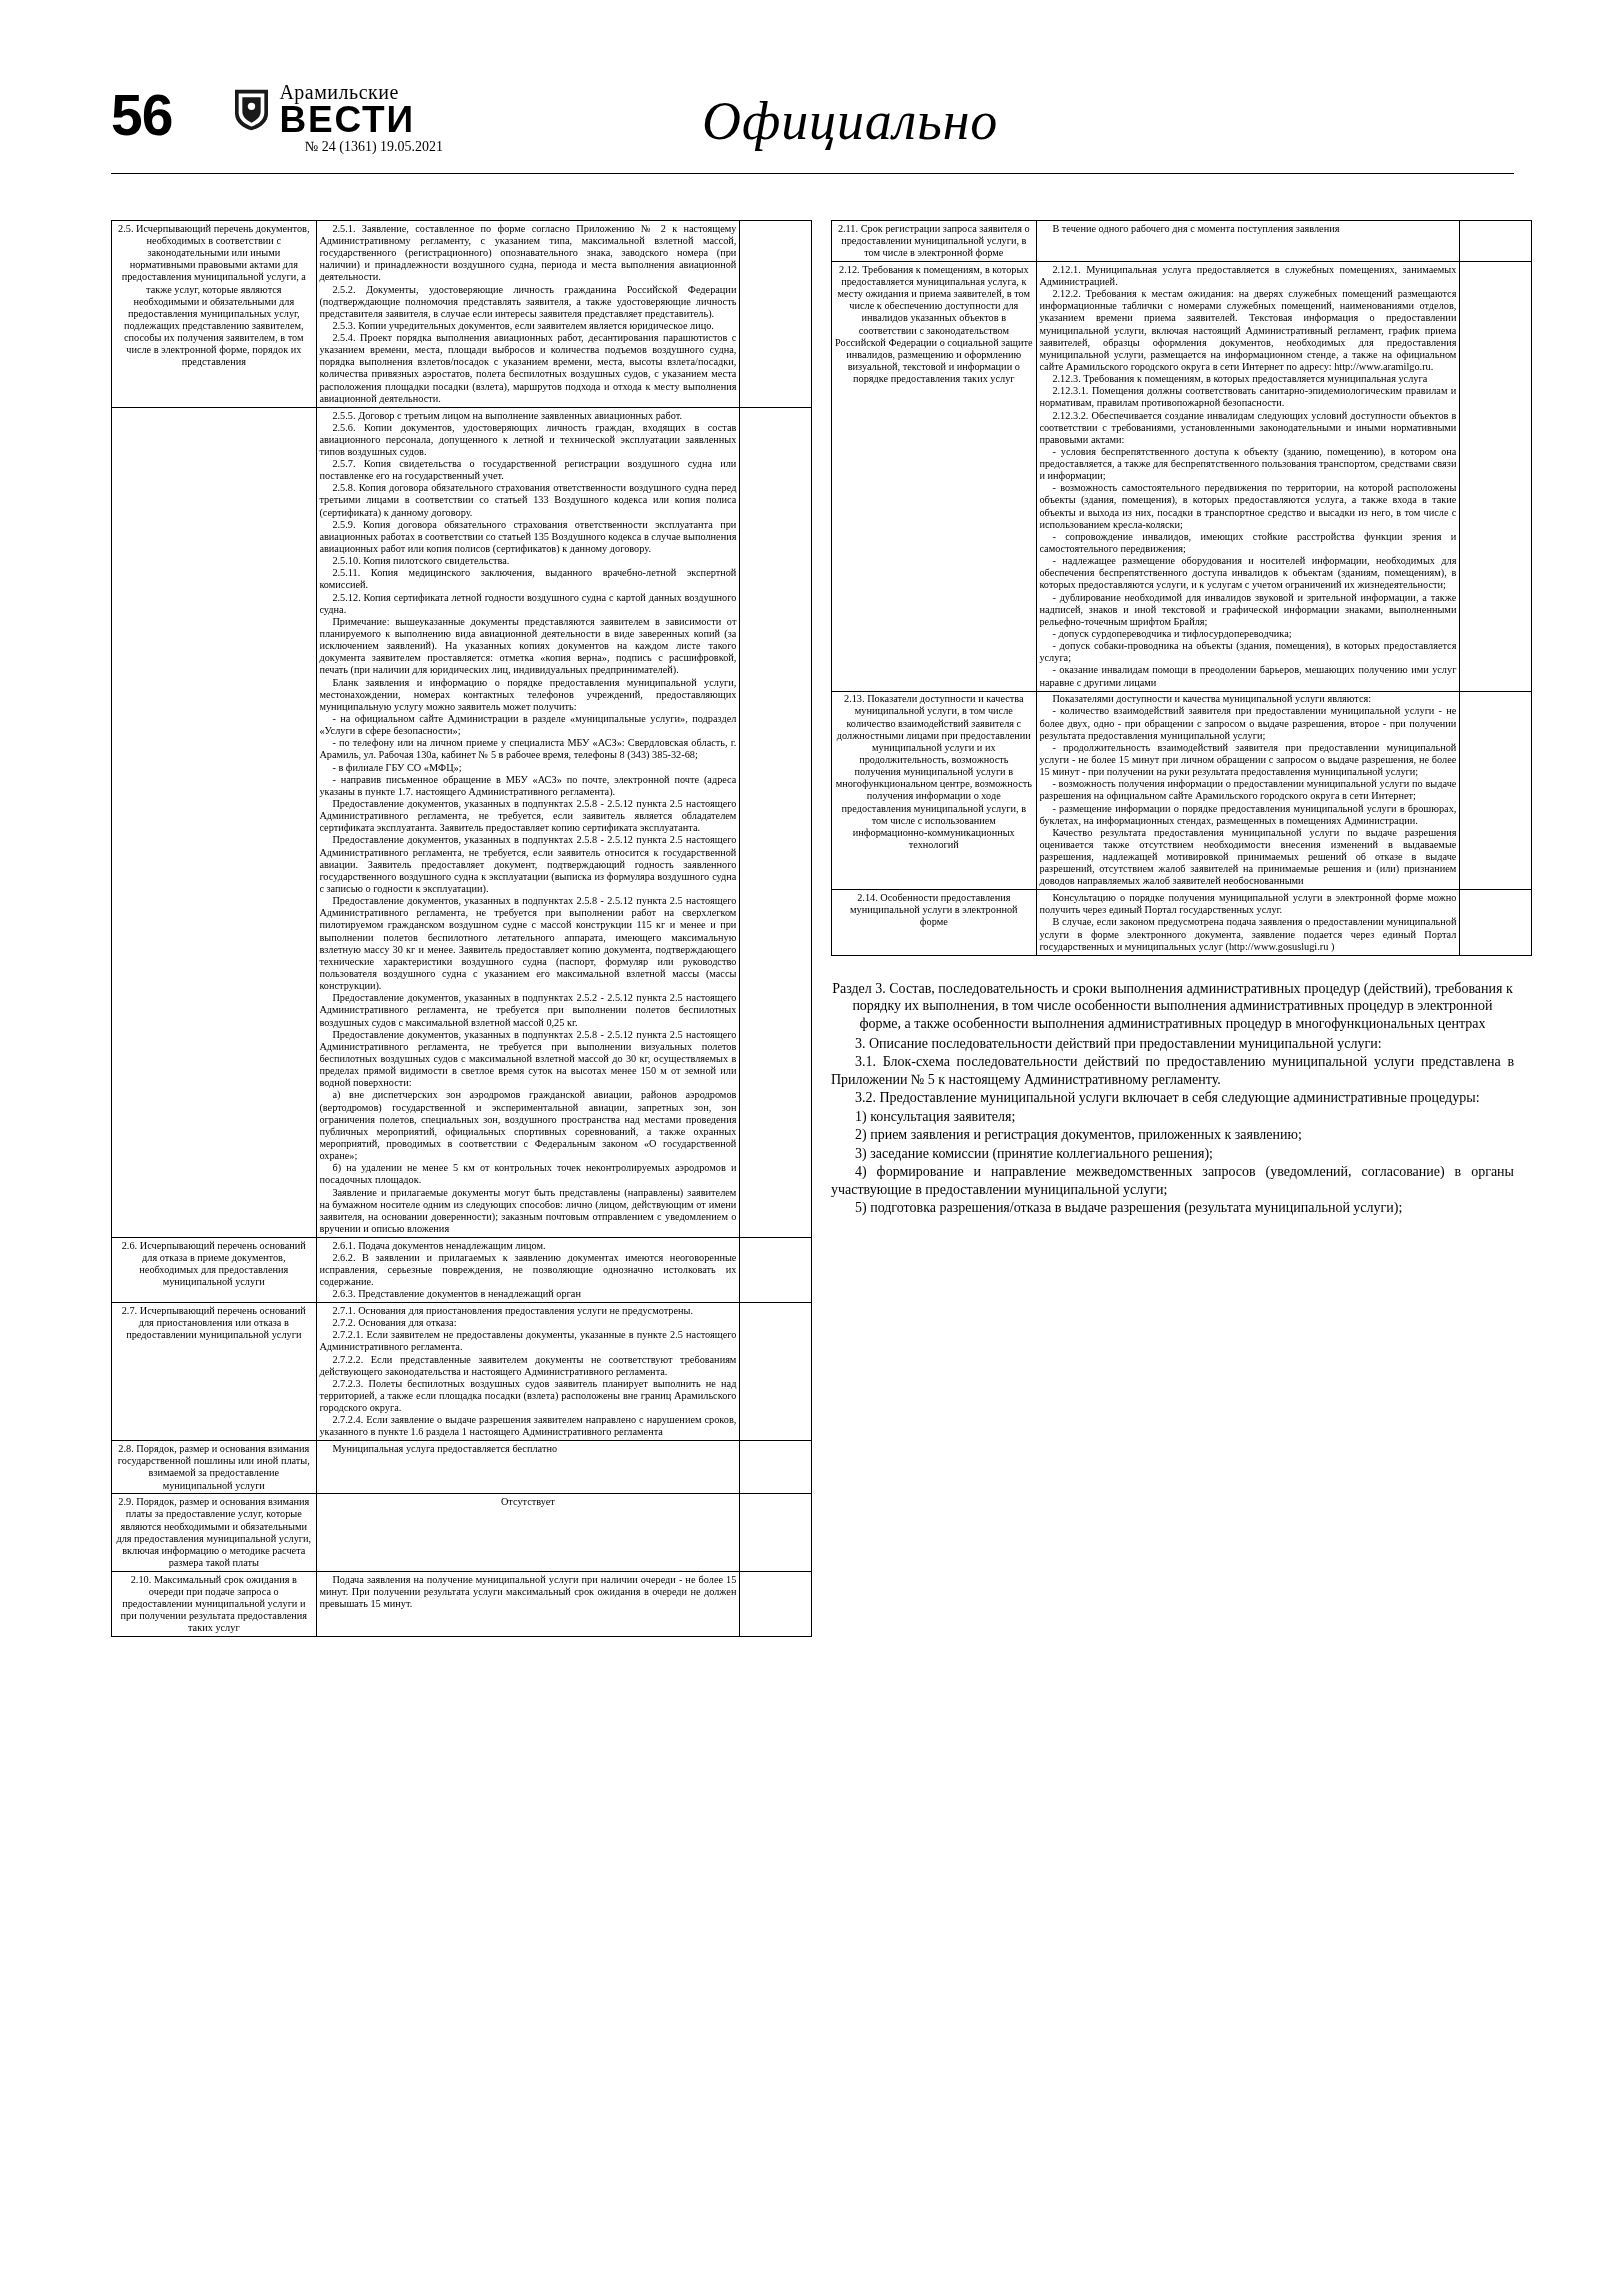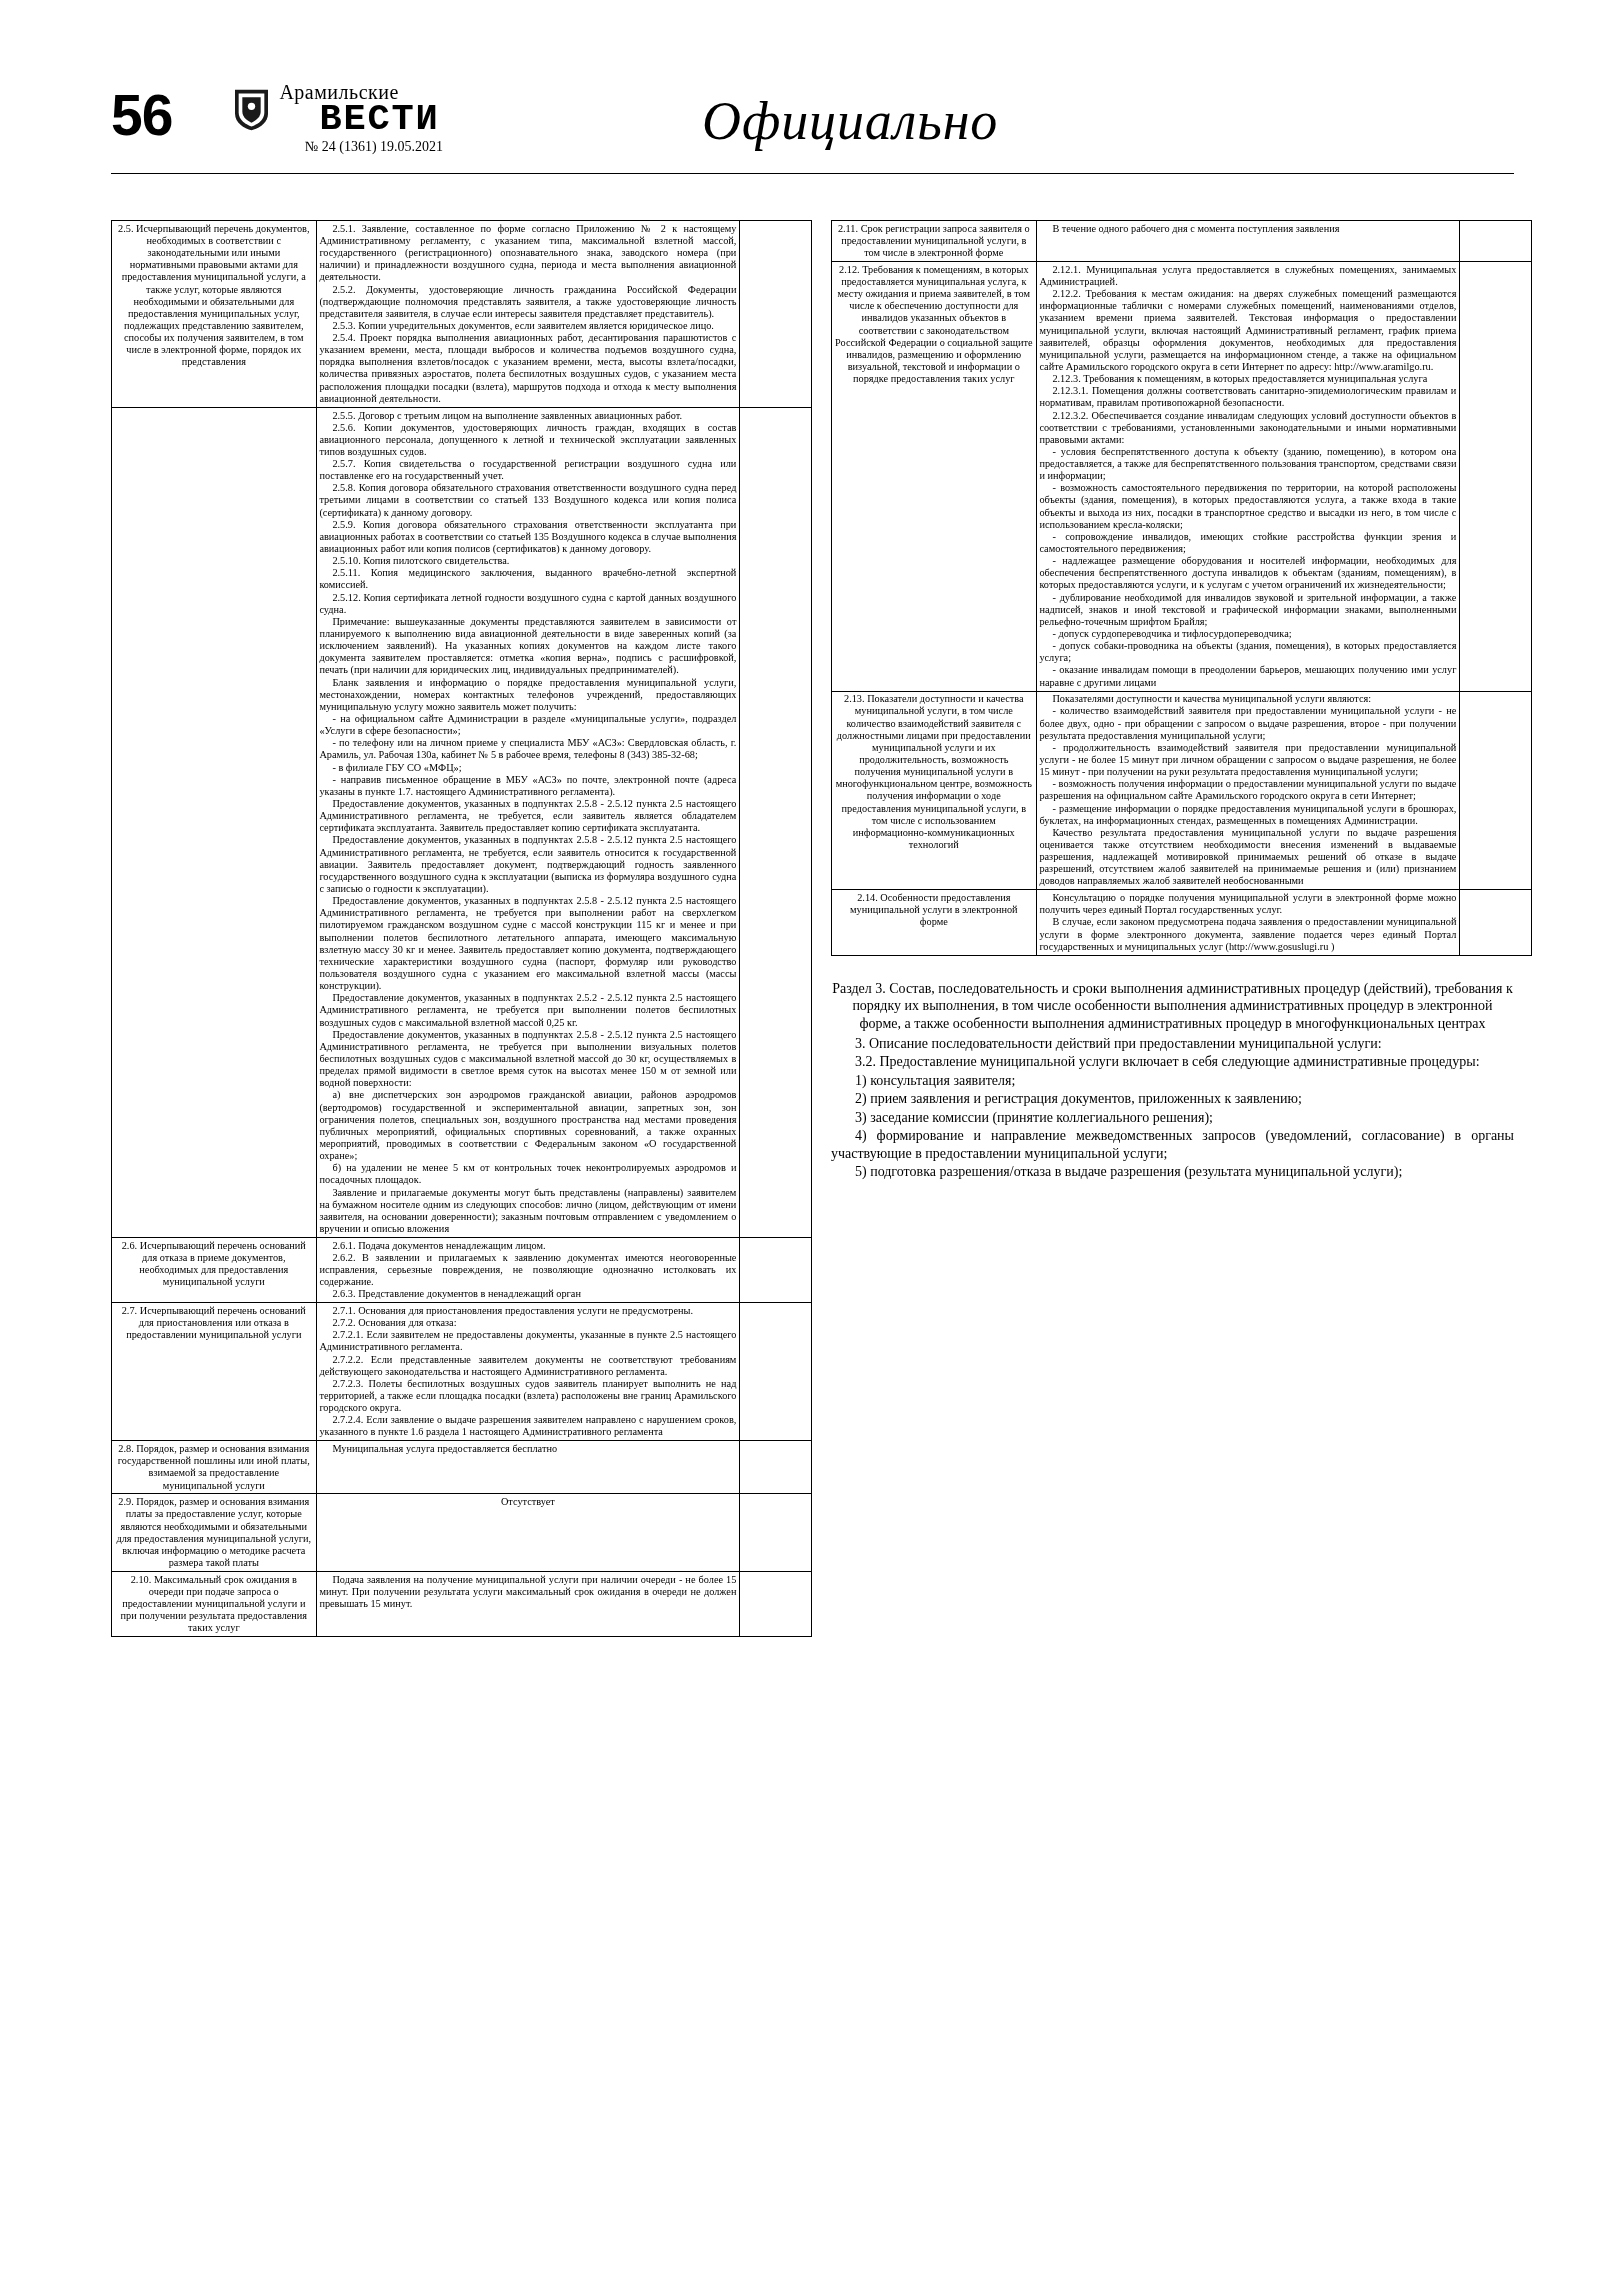--- a/index.html
+++ b/index.html
@@ -58,25 +58,24 @@
   }
   .logo-text {
     line-height: 0.95;
   }
   .logo-text .l1 {
     font-family: "Liberation Serif", serif;
     font-size: 20px;
     letter-spacing: 0.5px;
   }
   .logo-text .l2 {
-    font-family: Liberation Mono, monospace;
+    font-family: Liberation Sans, sans-serif;
     font-weight: bold;
     font-size: 37px;
     letter-spacing: 1.8px;
-    margin-left: 40px;
   }
   .issue-line {
     margin-top: 1.8px;
     font-size: 14px;
     text-align: center;
     width: 286px;
   }
   .masthead-rule {
     position: absolute;
     left: 0;
@@ -316,20 +315,21 @@
               </td>
               <td class="c3"></td>
             </tr>
           </tbody>
       </table>
 
       <div class="section3">
         <p class="hdr">Раздел 3. Состав, последовательность и сроки выполнения административных процедур (действий), требования к порядку их выполнения, в том числе особенности выполнения административных процедур в электронной форме, а также особенности выполнения административных процедур в многофункциональных центрах</p>
         <div id="section3-paras">
             <p>3. Описание последовательности действий при предоставлении муниципальной услуги:</p>
+            <p>3.1. Блок-схема последовательности действий по предоставлению муниципальной услуги представлена в Приложении № 5 к настоящему Административному регламенту.</p>
             <p>3.2. Предоставление муниципальной услуги включает в себя следующие административные процедуры:</p>
             <p>1) консультация заявителя;</p>
             <p>2) прием заявления и регистрация документов, приложенных к заявлению;</p>
             <p>3) заседание комиссии (принятие коллегиального решения);</p>
             <p>4) формирование и направление межведомственных запросов (уведомлений, согласование) в органы участвующие в предоставлении муниципальной услуги;</p>
             <p>5) подготовка разрешения/отказа в выдаче разрешения (результата муниципальной услуги);</p>
           </div>
       </div>
     </div>
 

